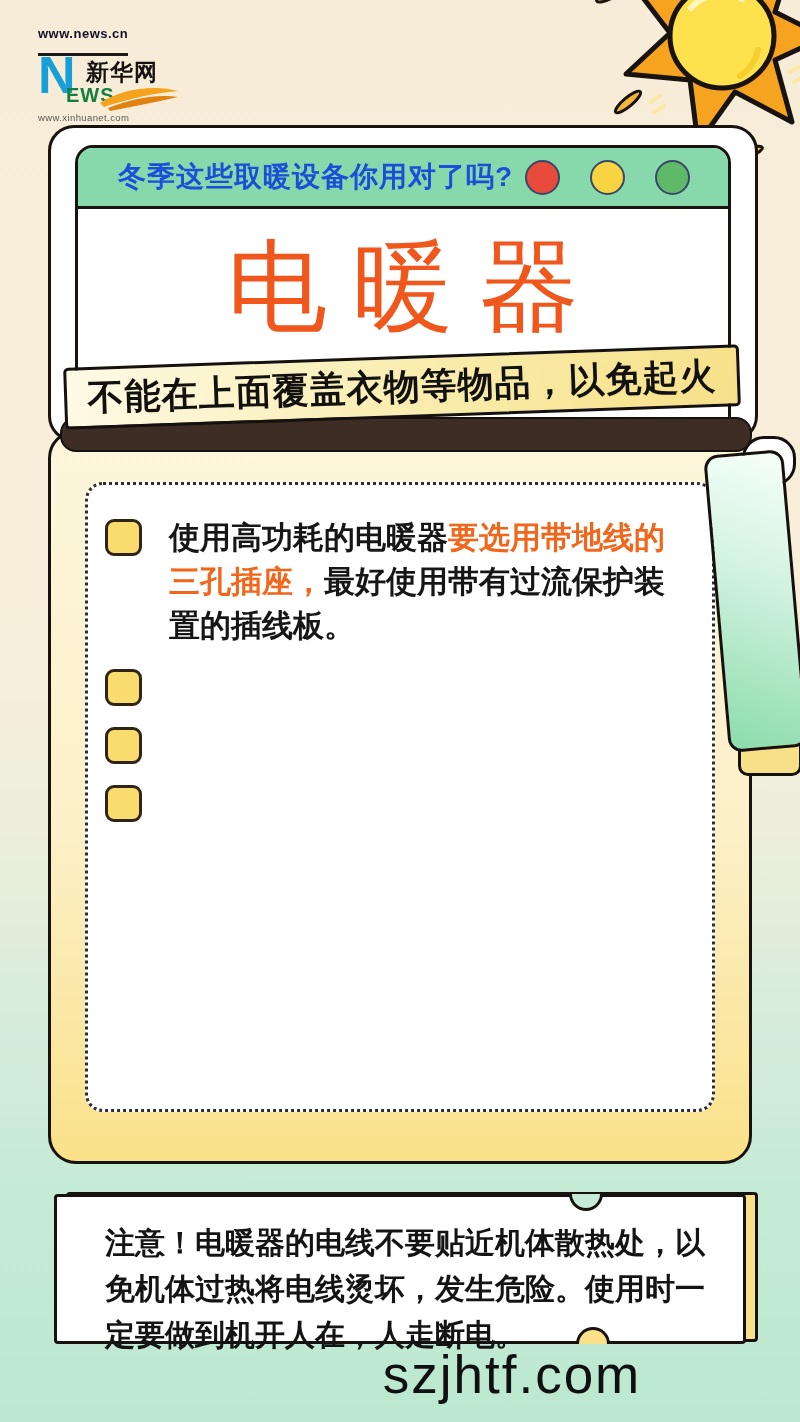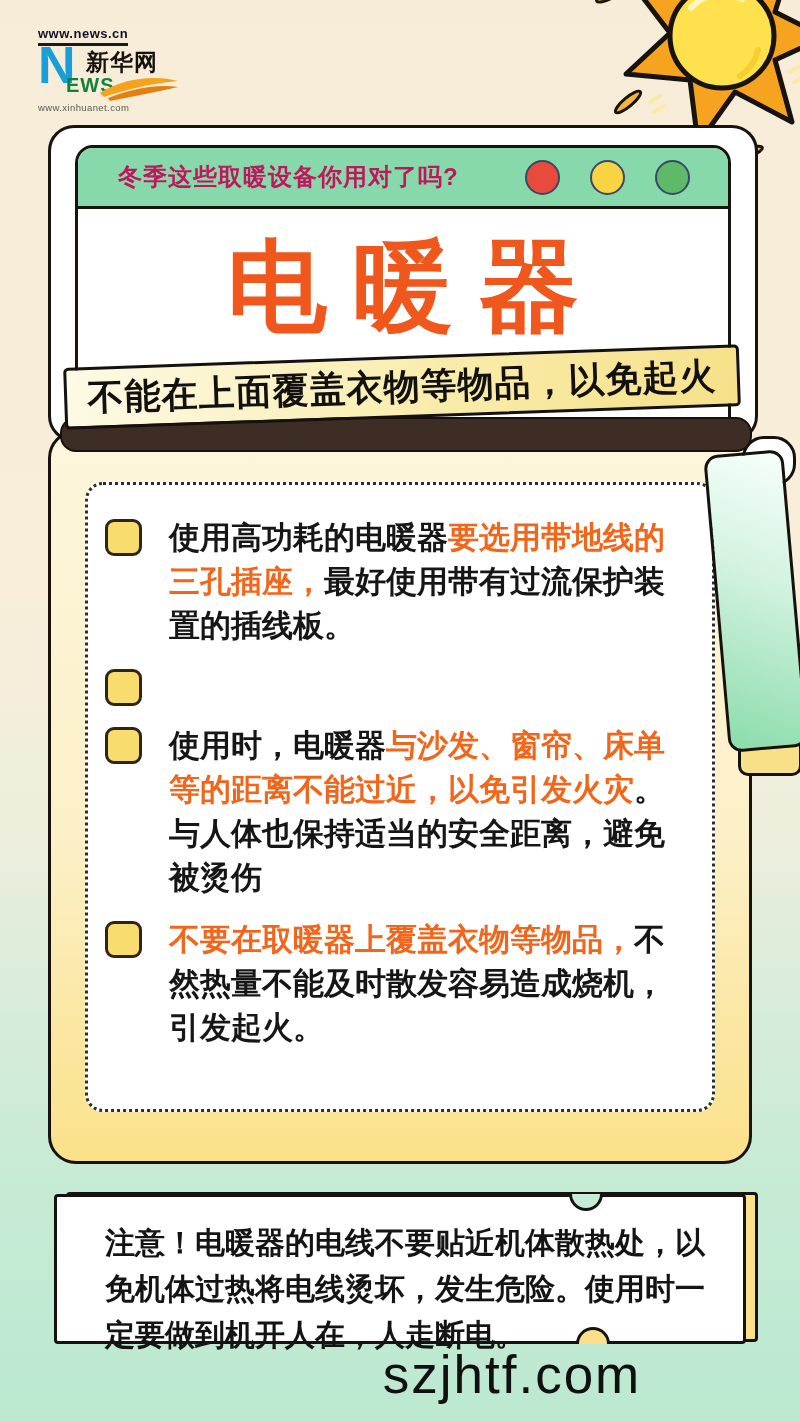--- a/index.html
+++ b/index.html
@@ -4,42 +4,42 @@
 <style>
   html,body{margin:0;padding:0;}
   body{
     width:800px;height:1422px;position:relative;overflow:hidden;
     font-family:"Liberation Sans","DejaVu Sans",sans-serif;
     background:linear-gradient(180deg,#f7ecd7 0%,#f8eeda 42%,#eeeedd 58%,#d5ecd9 72%,#c5ebd5 84%,#bce8d0 100%);
   }
 
   
   .logo{position:absolute;left:38px;top:24px;width:140px;z-index:2;}
-  .logo-top{display:inline-block;font-size:13px;font-weight:700;color:#10102a;letter-spacing:.5px;border-bottom:3px solid #1a1a1a;padding-bottom:2px;}
+  .logo-top{display:inline-block;font-size:13px;font-weight:700;color:#10102a;letter-spacing:.5px;border-bottom:3px solid #1a1a1a;padding-bottom:12px;}
   .logo-mid{position:relative;height:52px;margin-top:1px;}
   .logo-n{position:absolute;left:0;top:-8px;font-size:52px;font-weight:800;color:#189fd8;line-height:1;}
   .logo-brand{position:absolute;left:38px;top:0;font-size:23px;font-weight:900;color:#15120f;letter-spacing:1px;margin-left:10px;}
   .logo-ews{position:absolute;left:28px;top:27px;font-size:20px;font-weight:800;color:#15803d;letter-spacing:1px;}
   .logo-swoosh{position:absolute;left:60px;top:27px;}
   .logo-bottom{font-size:9.5px;color:#5a5a52;margin-top:3px;letter-spacing:.4px;}
 
   
   .sun{position:absolute;top:-48px;right:-40px;width:250px;height:215px;z-index:1;}
 
   
   .window-card{position:absolute;left:48px;top:125px;width:704px;height:311px;background:#ffffff;
     border:3px solid #191310;border-radius:26px;overflow:hidden;z-index:3;}
   .inner-card{position:absolute;left:24px;top:17px;width:650px;height:300px;background:#ffffff;
     border:3px solid #191310;border-radius:18px 18px 0 0;overflow:hidden;}
   .green-bar{height:58px;background:var(--header_green);border-bottom:3px solid #191310;
     display:flex;align-items:center;padding-left:40px;position:relative;}
-  .green-bar-title{font-size:24px;font-weight:700;color:#be185d;letter-spacing:1px;}
+  .green-bar-title{font-size:28px;font-weight:700;color:#1d4ed8;letter-spacing:1px;}
   .lights{position:absolute;right:38px;top:0;height:100%;display:flex;align-items:center;gap:30px;}
   .dot{width:35px;height:35px;border-radius:50%;border:2.5px solid #3b4668;box-sizing:border-box;}
-  .device-title{margin-top:20px;text-align:center;font-size:100px;font-weight:700;line-height:1.15;
+  .device-title{margin-top:20px;text-align:center;font-size:100px;font-weight:400;line-height:1.15;
     color:var(--title_orange);letter-spacing:26px;padding-left:26px;}
 
   
   .shelf{position:absolute;left:60px;top:417px;width:688px;height:31px;background:#3e2d25;
     border:2px solid #17110d;border-radius:16px;z-index:5;}
   .banner{position:absolute;left:64px;top:356px;width:676px;height:62px;z-index:6;
     background:linear-gradient(100deg,#fdfae6 0%,#f9ecab 55%,#f6e189 100%);
     border:3px solid #15110e;border-radius:5px;transform:rotate(-2deg);
     display:flex;align-items:center;justify-content:center;box-sizing:border-box;}
   .banner-text{font-size:36px;font-weight:800;color:#121110;letter-spacing:1px;white-space:nowrap;}
@@ -140,25 +140,23 @@
   <div class="dashed-panel">
       <div class="tip-row">
         <span class="tip-box"></span>
         <p class="tip-text"><span>使用高功耗的电暖器</span><span class="hl">要选用带地线的三孔插座，</span><span>最好使用带有过流保护装置的插线板。</span></p>
       </div>
       <div class="tip-row">
         <span class="tip-box"></span>
       </div>
       <div class="tip-row">
         <span class="tip-box"></span>
-        <p class="tip-text"><span>使用时，电暖器</span><span class="hl">与沙发、窗帘、床单等的距离不能过近，以免引发火灾</span><span>。与人体也保持适当的安全距离，避免被烫伤</span></p>
       </div>
       <div class="tip-row">
         <span class="tip-box"></span>
-        <p class="tip-text"><span class="hl">不要在取暖器上覆盖衣物等物品，</span><span>不然热量不能及时散发容易造成烧机，引发起火。</span></p>
       </div>
     </div>
 </div>
 
 <div class="ticket-back">
   <div class="notch notch-back-bottom"></div>
 </div>
 <div class="ticket">
   <div class="notch notch-top"></div>
   <div class="notch notch-bottom"></div>

